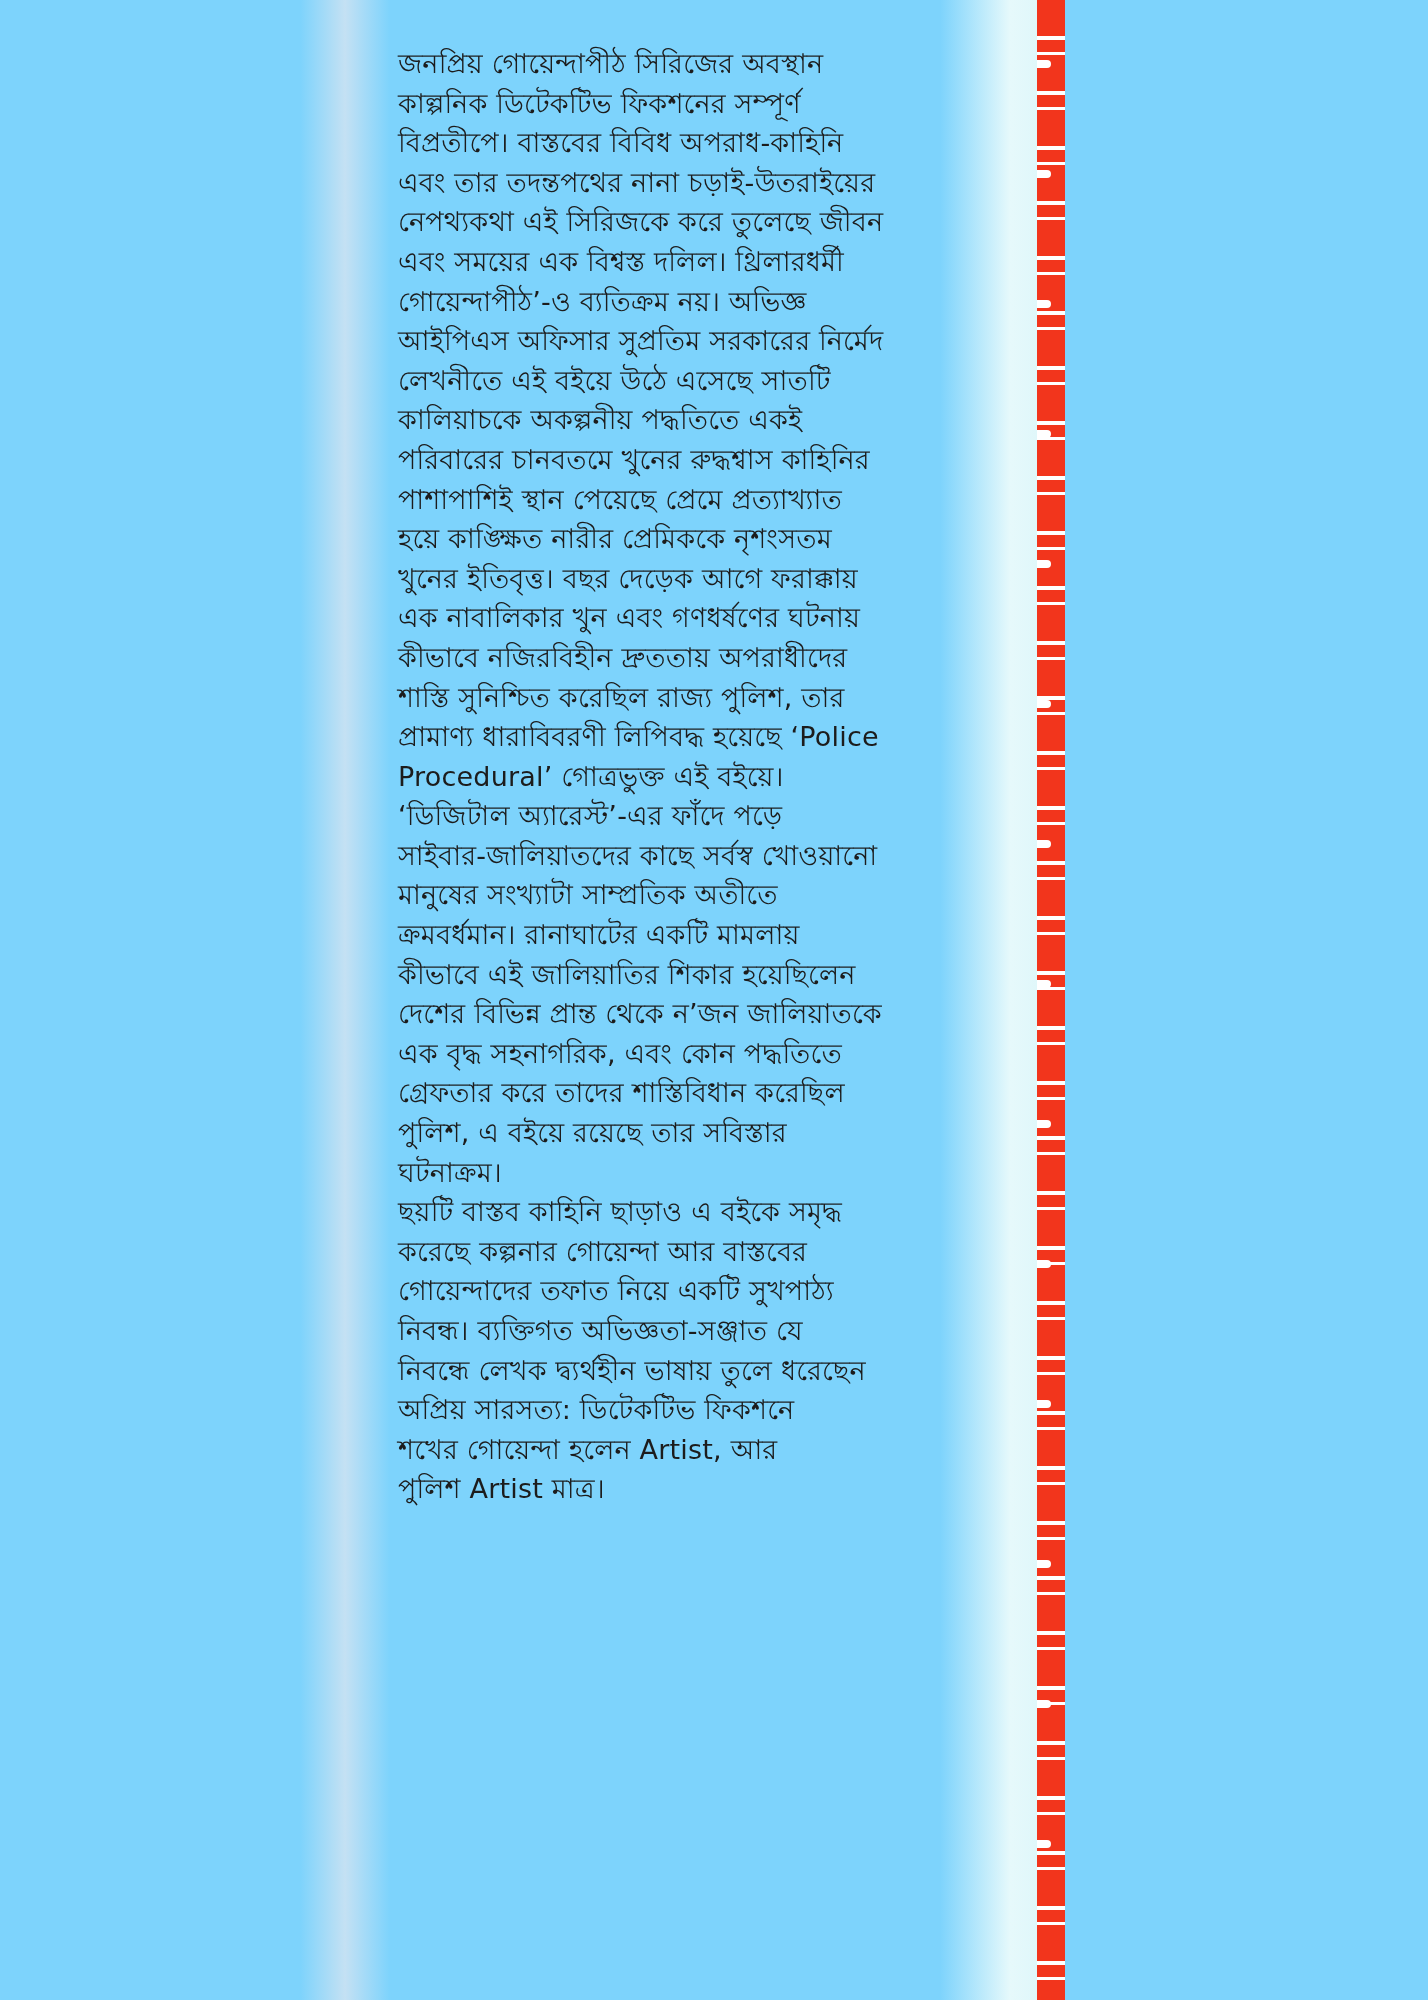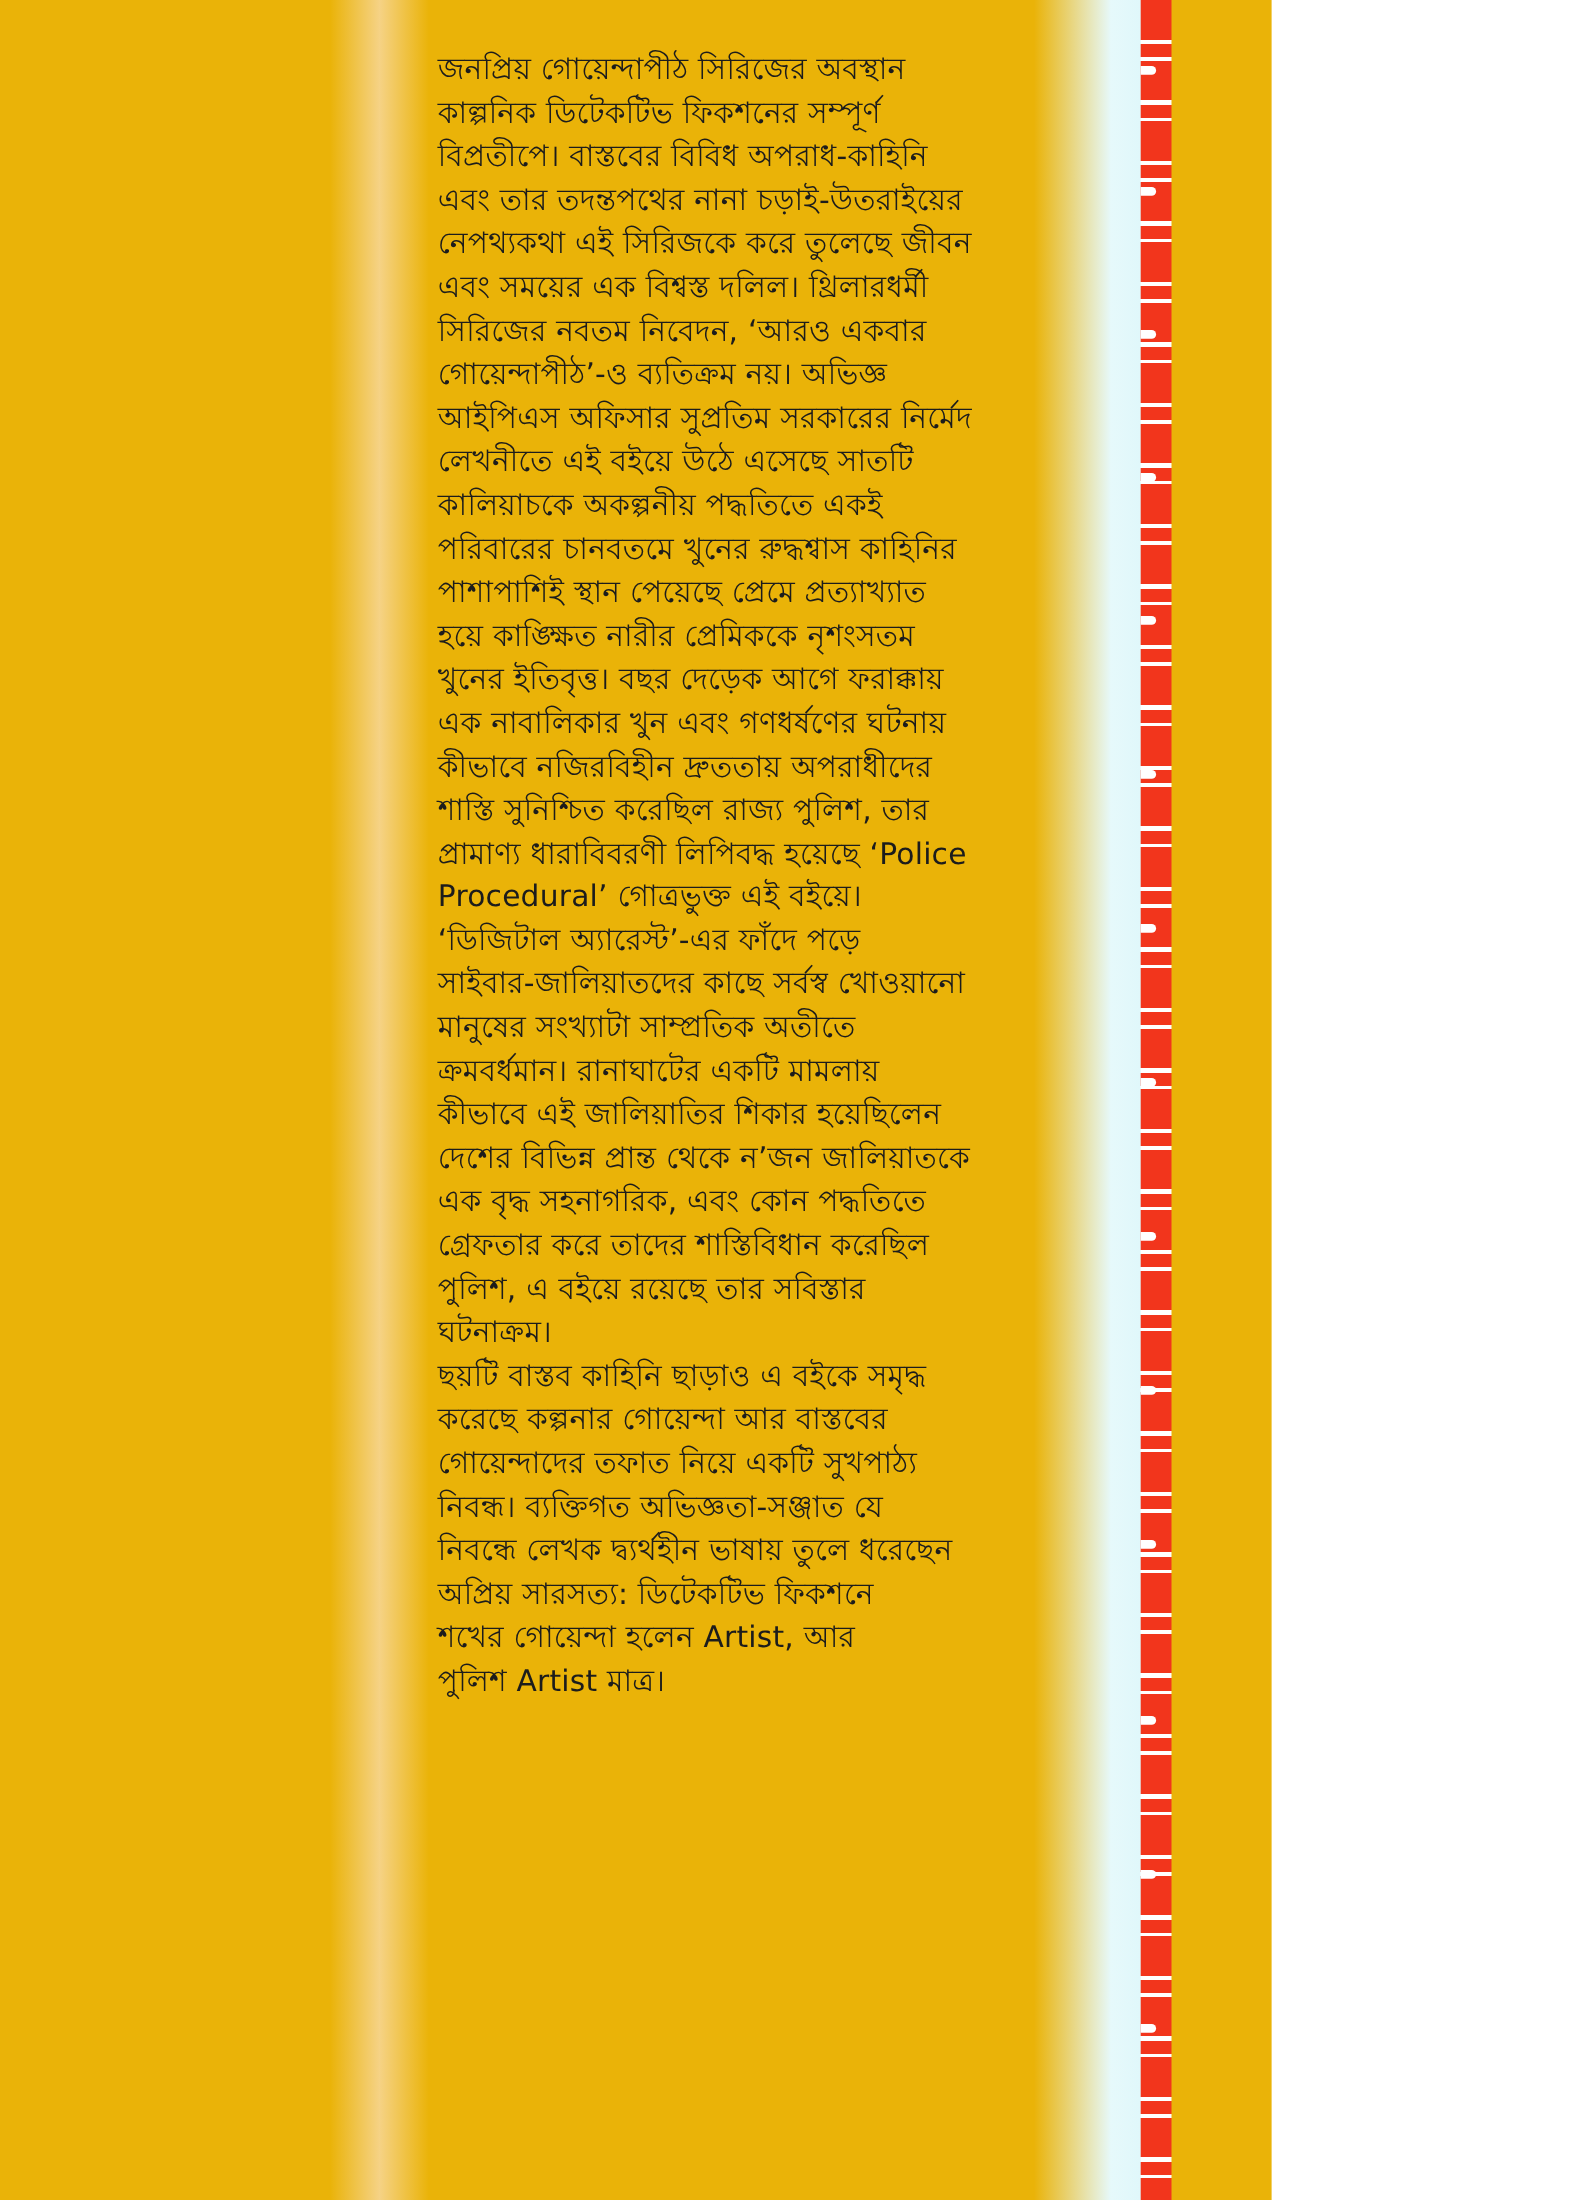--- a/index.html
+++ b/index.html
@@ -2,22 +2,22 @@
 <html><head>
 <meta charset="utf-8">
 <style>
   html, body { margin: 0; padding: 0; }
   body {
     width: 1428px; height: 2000px; overflow: hidden; position: relative;
     background: #ffffff;
     font-family: "DejaVu Sans", sans-serif;
   }
   .page {
-    position: absolute; left: 0; top: 0; width: 1156px; height: 2000px;
-    background: #eab308;
+    position: absolute; left: 0; top: 0; width: 1428px; height: 2000px;
+    background: #7dd3fc;
   }
   .left-shade {
     position: absolute; left: 300px; top: 0; width: 90px; height: 2000px;
     background: linear-gradient(90deg, rgba(255,240,240,0) 0%, rgba(255,236,236,0.55) 50%, rgba(255,255,255,0) 100%);
   }
   .cyan-tint {
     position: absolute; left: 940px; top: 0; width: 100px; height: 2000px;
     background: linear-gradient(90deg, rgba(235,250,252,0) 0%, #e6f9fb 70%, #dff7fa 100%);
   }
   .red-strip {
@@ -65,21 +65,20 @@
   <div class="text-block">
     <p class="para">
       <span class="line">জনপ্রিয় গোয়েন্দাপীঠ সিরিজের অবস্থান</span>
       <span class="line">কাল্পনিক ডিটেকটিভ ফিকশনের সম্পূর্ণ</span>
       <span class="line">বিপ্রতীপে। বাস্তবের বিবিধ অপরাধ-কাহিনি</span>
       <span class="line">এবং তার তদন্তপথের নানা চড়াই-উতরাইয়ের</span>
       <span class="line">নেপথ্যকথা এই সিরিজকে করে তুলেছে জীবন</span>
       <span class="line">এবং সময়ের এক বিশ্বস্ত দলিল। থ্রিলারধর্মী</span>
     </p>
     <p class="para">
-      <span class="line">সিরিজের নবতম নিবেদন, ‘আরও একবার</span>
       <span class="line">গোয়েন্দাপীঠ’-ও ব্যতিক্রম নয়। অভিজ্ঞ</span>
       <span class="line">আইপিএস অফিসার সুপ্রতিম সরকারের নির্মেদ</span>
       <span class="line">লেখনীতে এই বইয়ে উঠে এসেছে সাতটি</span>
       <span class="line">কালিয়াচকে অকল্পনীয় পদ্ধতিতে একই</span>
       <span class="line">পরিবারের চানবতমে খুনের রুদ্ধশ্বাস কাহিনির</span>
       <span class="line">পাশাপাশিই স্থান পেয়েছে প্রেমে প্রত্যাখ্যাত</span>
       <span class="line">হয়ে কাঙ্ক্ষিত নারীর প্রেমিককে নৃশংসতম</span>
       <span class="line">খুনের ইতিবৃত্ত। বছর দেড়েক আগে ফরাক্কায়</span>
       <span class="line">এক নাবালিকার খুন এবং গণধর্ষণের ঘটনায়</span>
       <span class="line">কীভাবে নজিরবিহীন দ্রুততায় অপরাধীদের</span>

